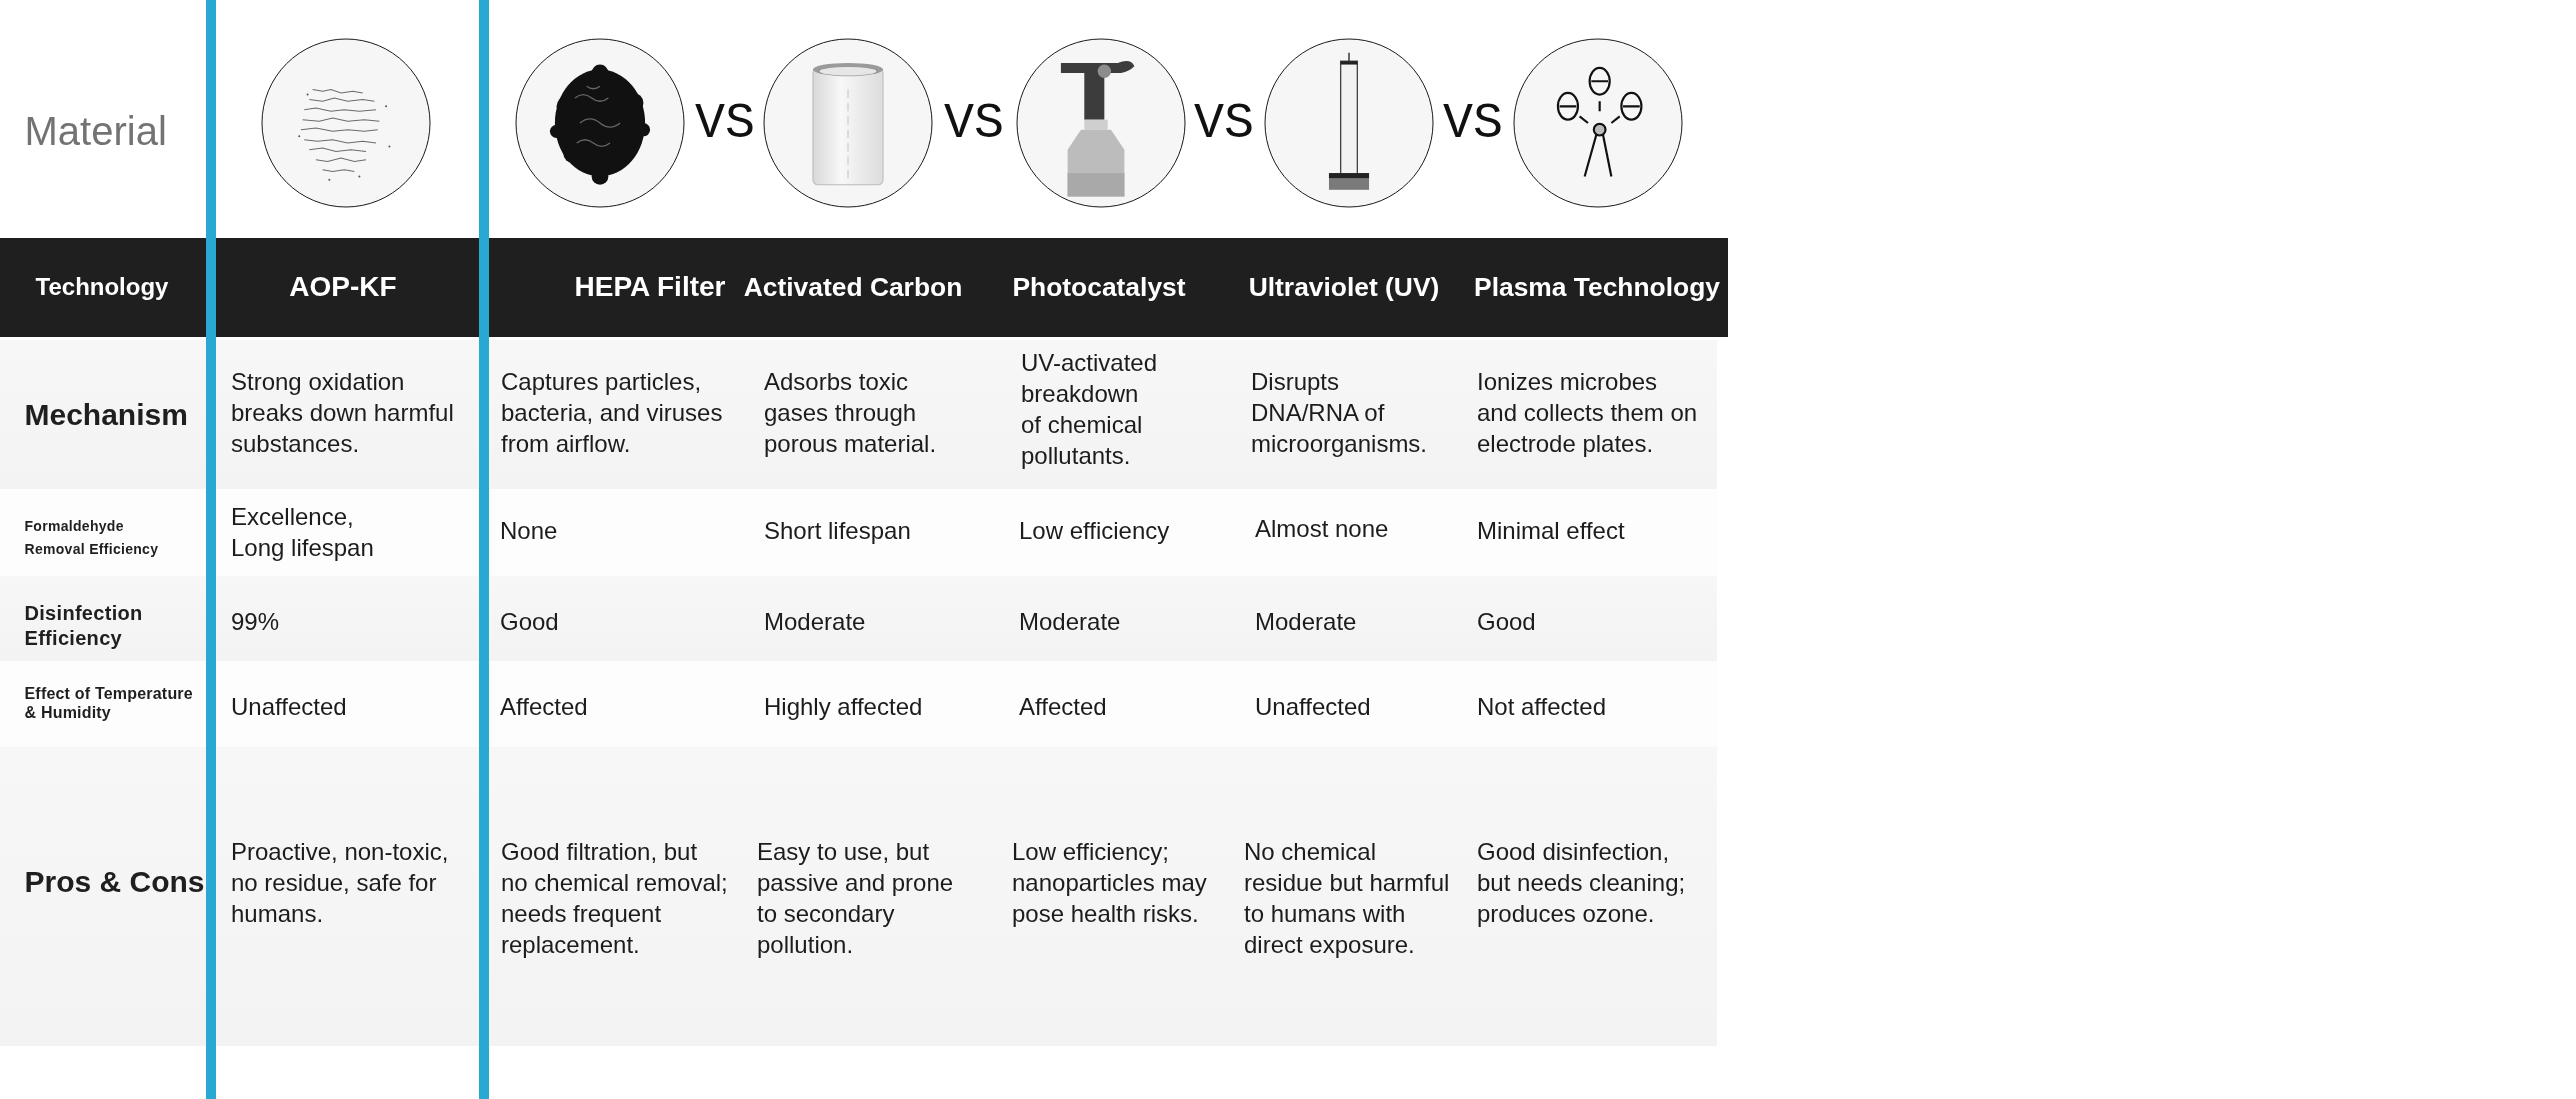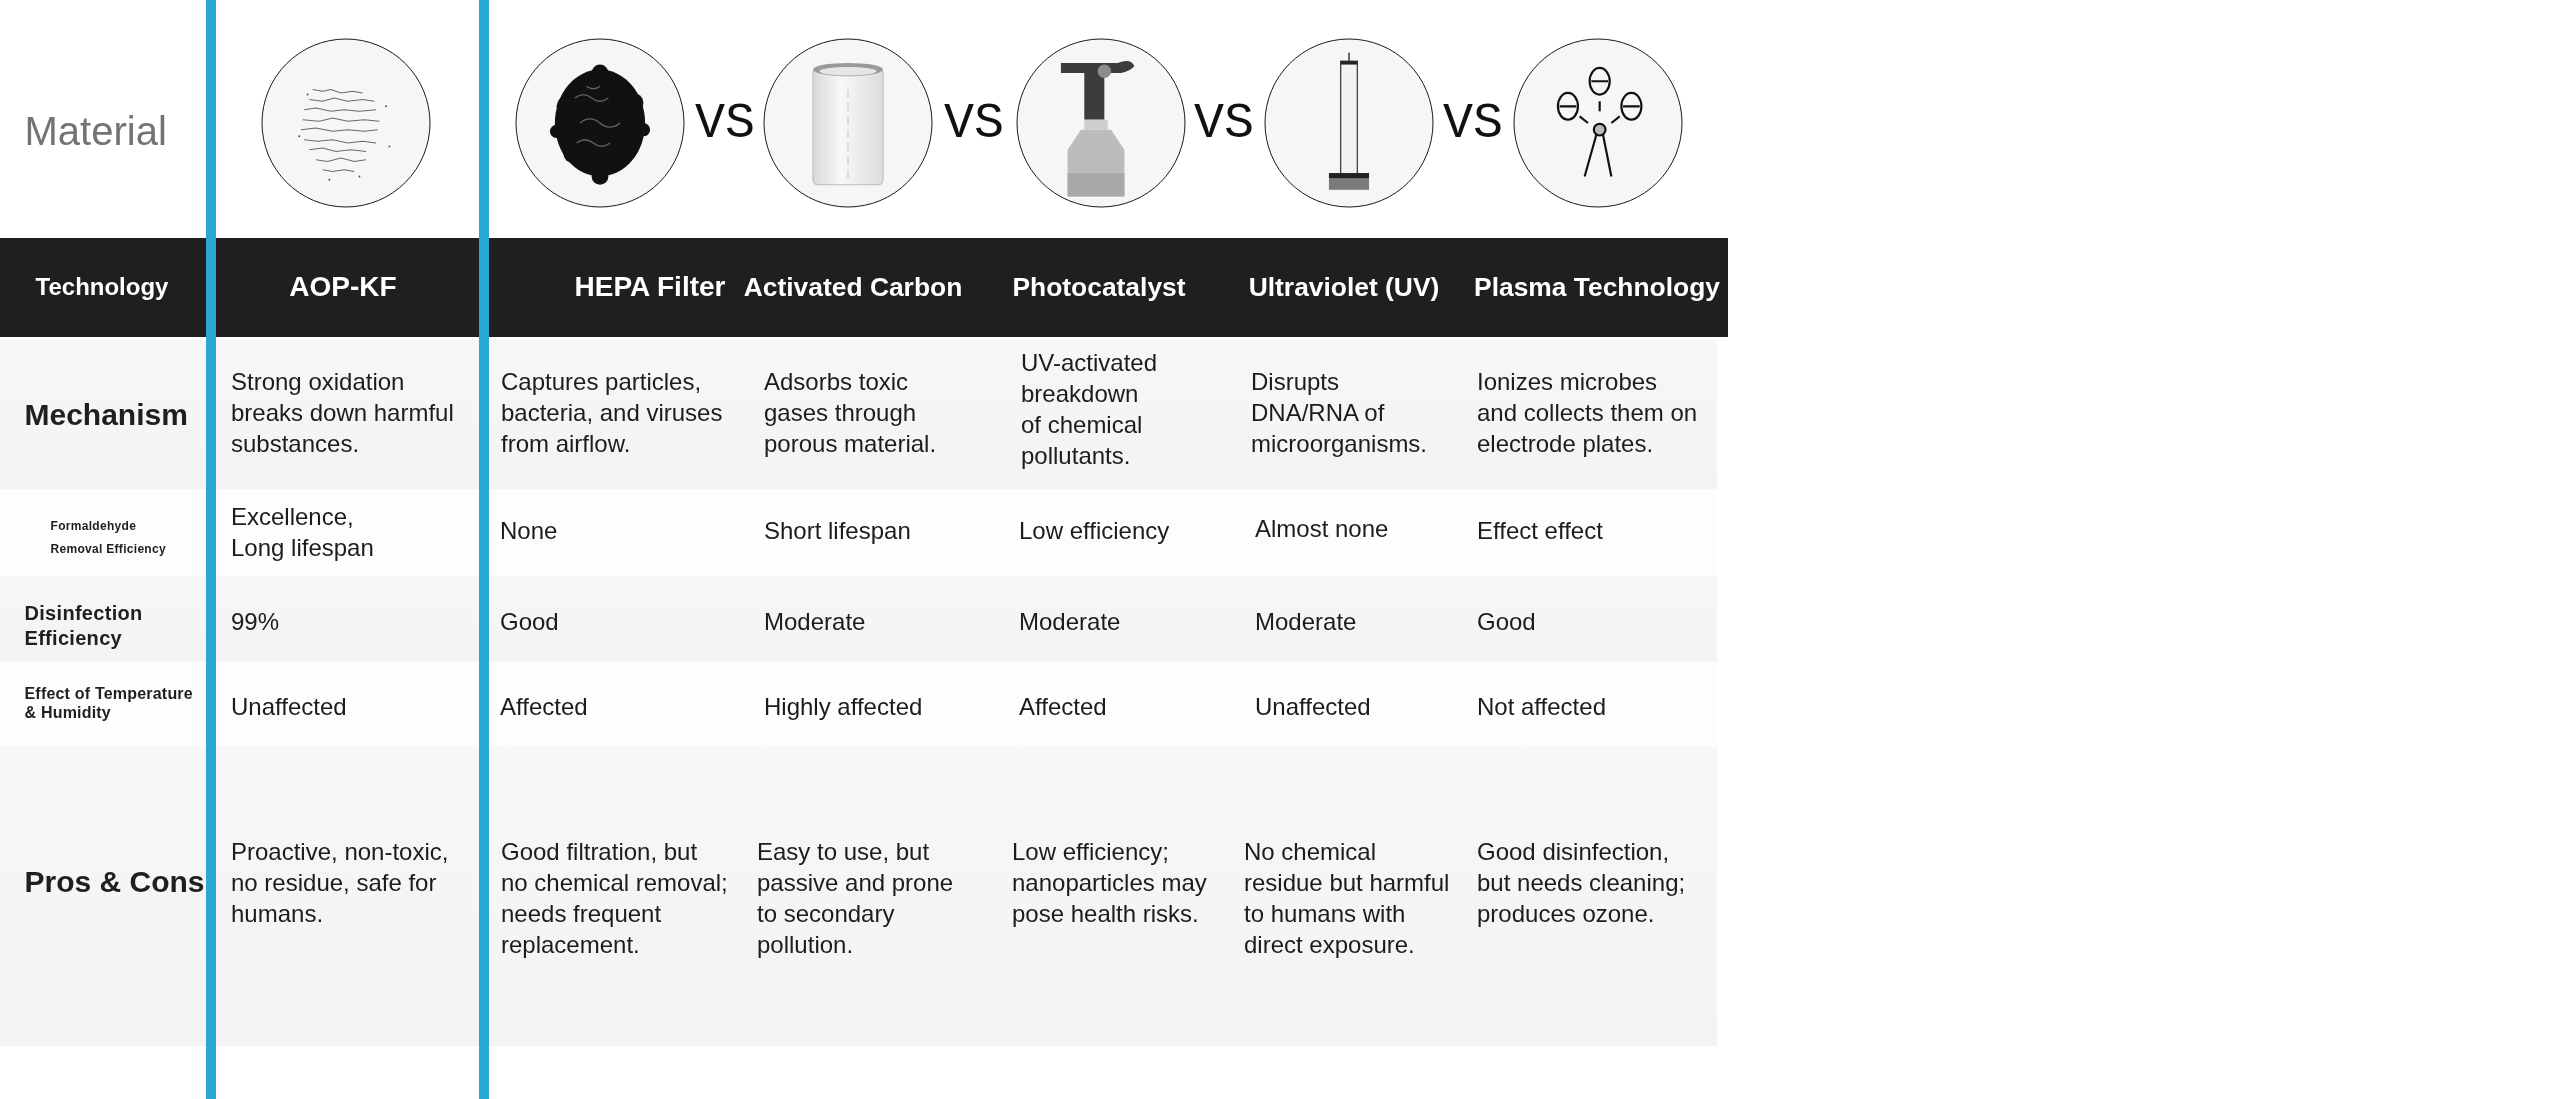--- a/index.html
+++ b/index.html
@@ -130,21 +130,21 @@
 
 <div class="hdr label">Technology</div>
 <div class="hdr lg" style="left:343px;">AOP-KF</div>
 <div class="hdr lg" style="left:603px;margin-left:47px;">HEPA Filter</div>
 <div class="hdr" style="left:853px;">Activated Carbon</div>
 <div class="hdr" style="left:1099px;">Photocatalyst</div>
 <div class="hdr" style="left:1344px;">Ultraviolet (UV)</div>
 <div class="hdr" style="left:1597px;">Plasma Technology</div>
 
 <div class="row-label big" style="top:415px;">Mechanism</div>
-<div class="row-label small" style="top:538px; white-space:pre-line; font-size:12px;margin-left:26px;">Formaldehyde
+<div class="row-label small" style="top:538px; white-space:pre-line; font-size:14px;">Formaldehyde
 Removal Efficiency</div>
 <div class="row-label small" style="top:625px; white-space:pre-line; font-size:20px; line-height:24.5px;">Disinfection
 Efficiency</div>
 <div class="row-label tiny" style="top:703px; white-space:pre-line;">Effect of Temperature
 &amp; Humidity</div>
 <div class="row-label big" style="top:882px;">Pros &amp; Cons</div>
 
 <div class="cell" style="left:231px; top:412px;">Strong oxidation
 breaks down harmful
 substances.</div>
@@ -164,21 +164,21 @@
 <div class="cell" style="left:1477px; top:412px;">Ionizes microbes
 and collects them on
 electrode plates.</div>
 
 <div class="cell" style="left:231px; top:532px;">Excellence,
 Long lifespan</div>
 <div class="cell" style="left:500px; top:530px;">None</div>
 <div class="cell" style="left:764px; top:530px;">Short lifespan</div>
 <div class="cell" style="left:1019px; top:530px;">Low efficiency</div>
 <div class="cell" style="left:1255px; top:528px;">Almost none</div>
-<div class="cell" style="left:1477px; top:530px;">Effect effect</div>
+<div class="cell" style="left:1477px; top:530px;">Minimal effect</div>
 
 <div class="cell" style="left:231px; top:621px;">99%</div>
 <div class="cell" style="left:500px; top:621px;">Good</div>
 <div class="cell" style="left:764px; top:621px;">Moderate</div>
 <div class="cell" style="left:1019px; top:621px;">Moderate</div>
 <div class="cell" style="left:1255px; top:621px;">Moderate</div>
 <div class="cell" style="left:1477px; top:621px;">Good</div>
 
 <div class="cell" style="left:231px; top:706px;">Unaffected</div>
 <div class="cell" style="left:500px; top:706px;">Affected</div>

